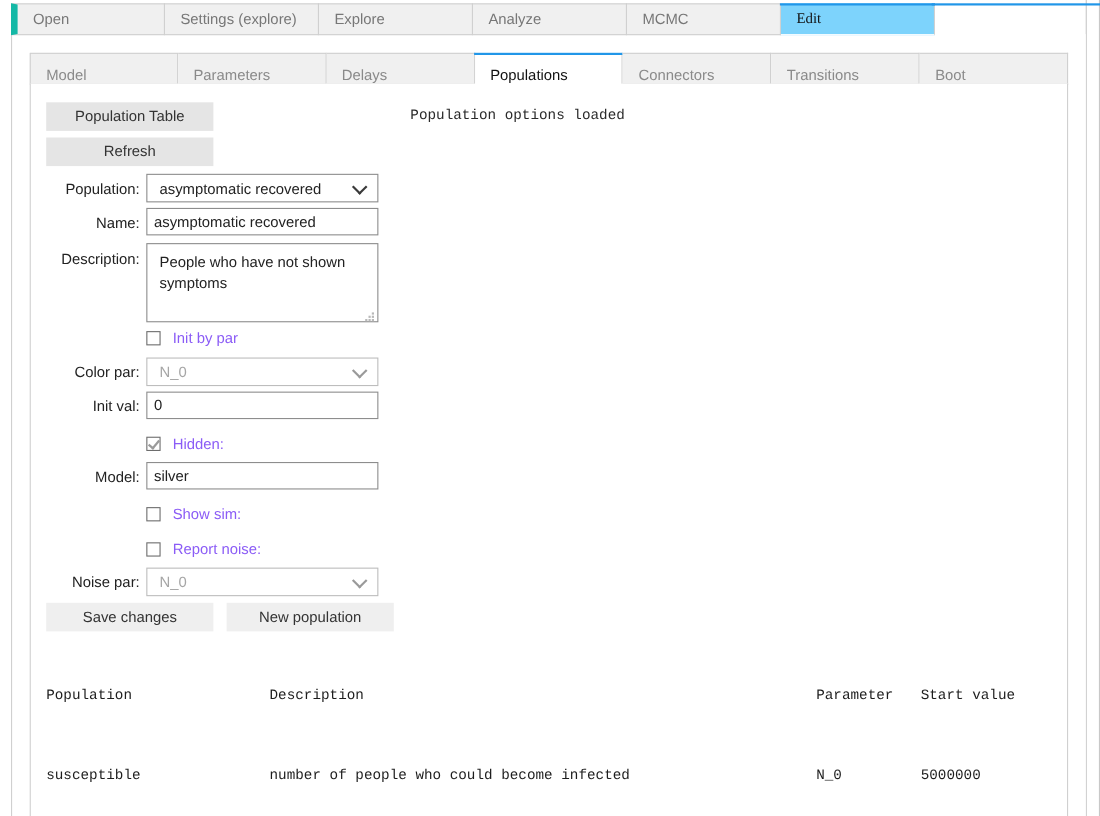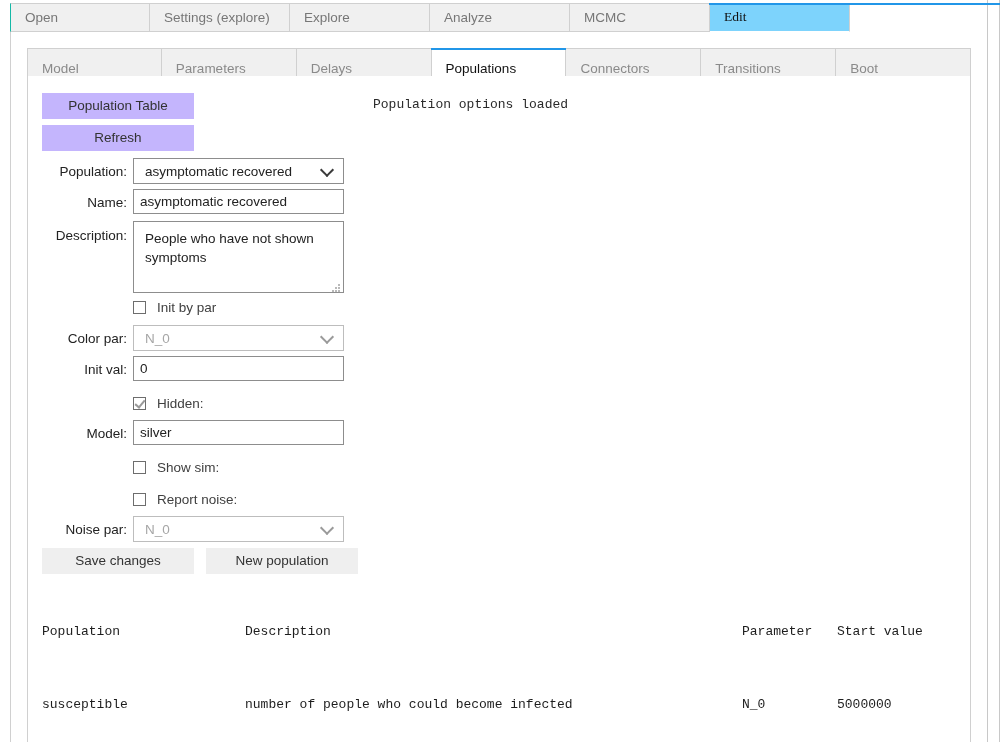--- a/index.html
+++ b/index.html
@@ -53,21 +53,21 @@
     border: 1px solid #d0d0d0;
     border-left: none;
     color: #777777;
     font-size: 13.5px;
     display: flex;
     align-items: center;
     padding-left: 14px;
     cursor: default;
     user-select: none;
   }
-  .otab:first-child { border-left: 1px solid #14b8a6; }
+  .otab:first-child { border-left: 6px solid #14b8a6; }
   .otab.active {
     background: #7dd3fc;
     color: #111111;
     border-bottom-color: #ffffff;
     border-top: none;
     font-family: Liberation Serif, serif;
   }
   .otab.active::before {
     content: "";
     position: absolute;
@@ -149,21 +149,21 @@
     left: 0; top: 0;
     width: 944px;
     height: 500px;
   }
 
   .wide-btn {
     position: absolute;
     left: 14px;
     width: 152px;
     height: 26px;
-    background: #c4b5fd;
+    background: #e5e5e5;
     border: none;
     color: #333333;
     font-family: "Liberation Sans", sans-serif;
     font-size: 13.5px;
     text-align: center;
     line-height: 26px;
     cursor: pointer;
     user-select: none;
     padding: 0;
   }
@@ -283,21 +283,21 @@
     position: absolute;
     left: 3px; top: 0px;
     width: 4px; height: 8px;
     border-right: 2px solid #9a9a9a;
     border-bottom: 2px solid #9a9a9a;
     transform: rotate(40deg);
   }
   .cbrow .cblabel {
     margin-left: 11px;
     font-size: 13.5px;
-    color: #404040;
+    color: #8b5cf6;
   }
 
   .half-btn {
     position: absolute;
     width: 152px;
     height: 26px;
     background: #efefef;
     border: none;
     color: #333333;
     font-family: "Liberation Sans", sans-serif;

